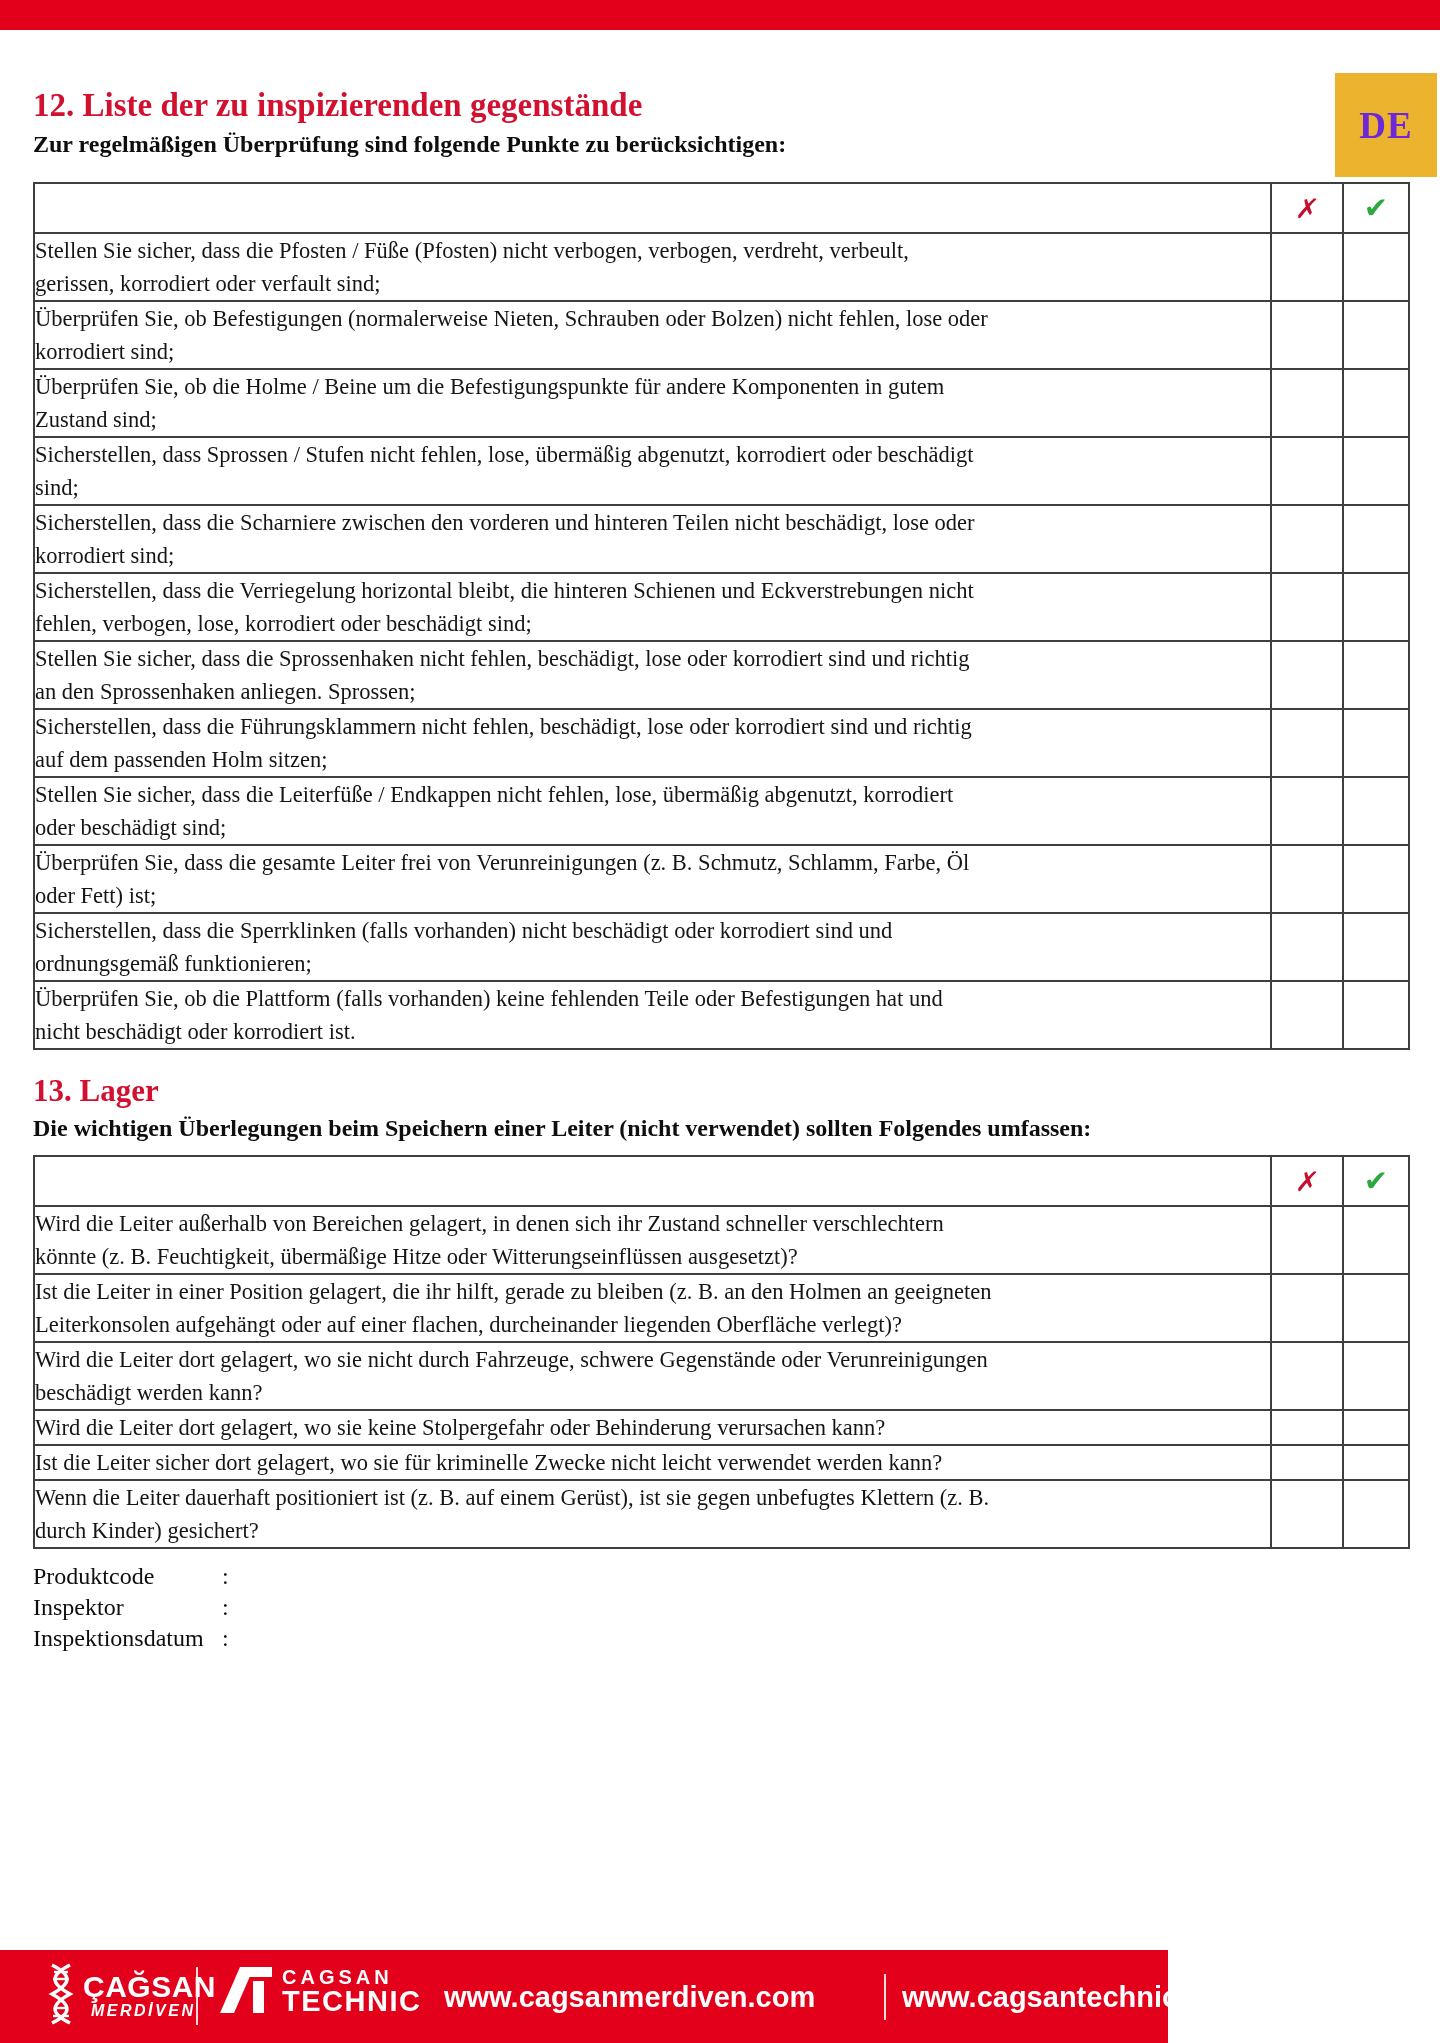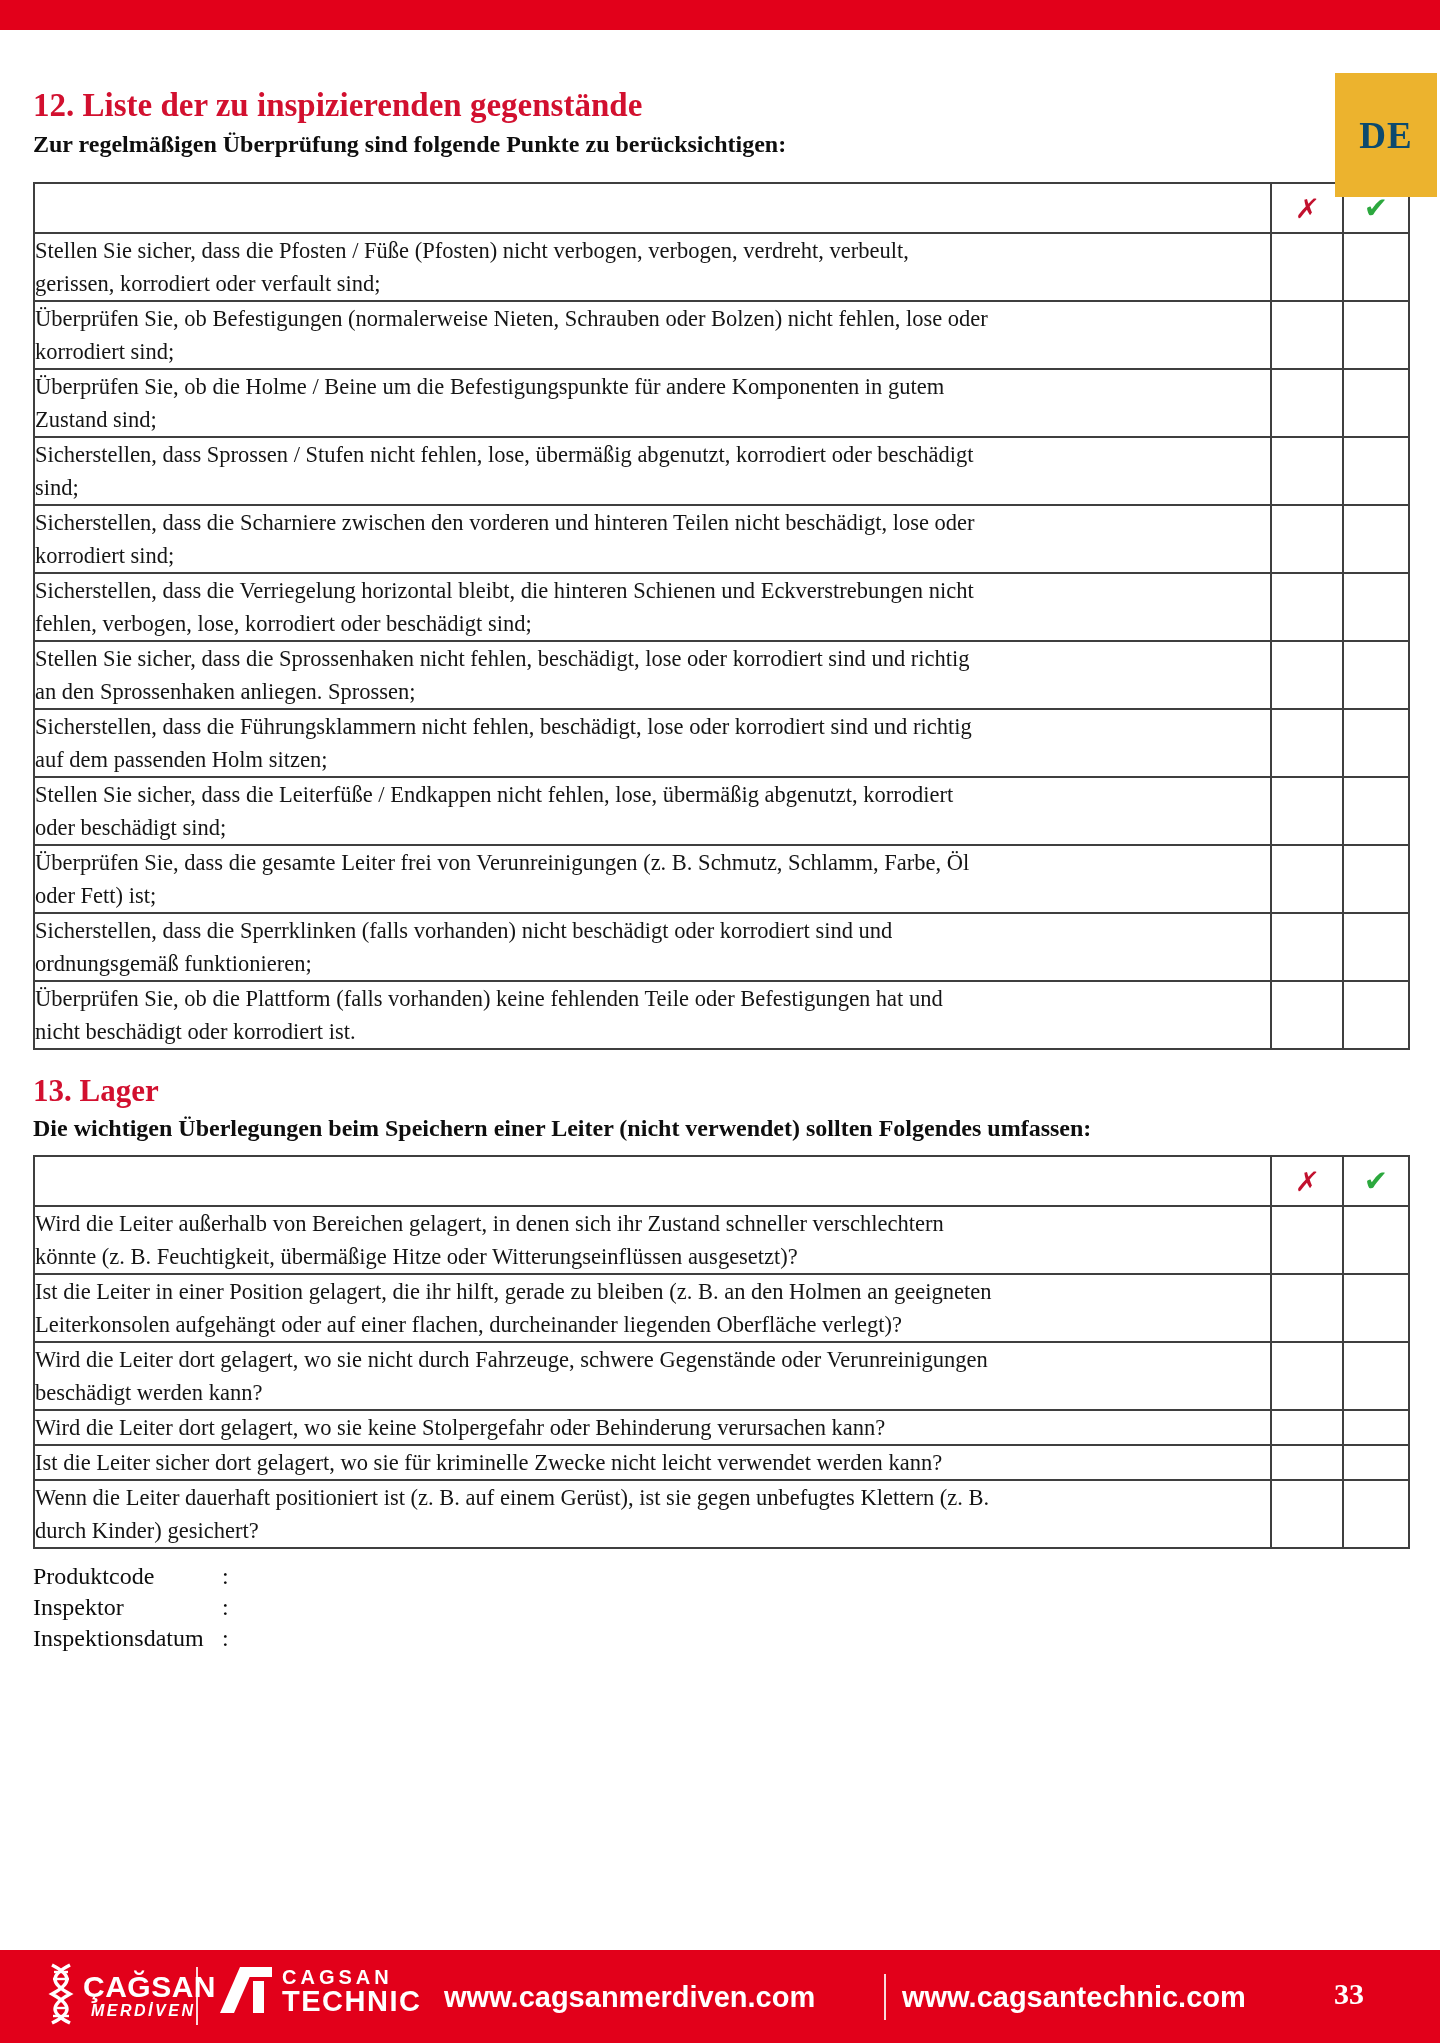--- a/index.html
+++ b/index.html
@@ -16,24 +16,24 @@
     position:relative;
     width:1440px;height:2043px;
     margin:0 auto;
     background:#ffffff;
     font-family:"Liberation Serif", serif;
     color:#151515;
     overflow:hidden;
   }
   .top-bar{height:30px;background:var(--bar-red);}
   .de-tab{
-    position:absolute;left:1335px;top:73px;width:102px;height:124px;
+    position:absolute;left:1335px;top:73px;width:102px;height:104px;
     background:var(--tab-gold);
     display:flex;align-items:center;justify-content:center;
-    color:#0c4a6e;font-weight:bold;font-size:37px;letter-spacing:1px;
+    color:#6d28d9;font-weight:bold;font-size:37px;letter-spacing:1px;
     font-family:"Liberation Serif", serif;
   }
   .content{padding:0 32px 0 33px;}
   .sec-title{
     margin:57px 0 0 0;
     font-size:33px;line-height:37px;font-weight:bold;
     color:var(--title-red);
   }
   .sec-title.small{margin-top:24px;font-size:31px;line-height:34px;}
   .sec-sub{
@@ -70,21 +70,21 @@
     font-size:22.5px;line-height:33px;
     vertical-align:middle;
   }
   .rowtext{max-width:955px;hyphens:manual;}
   #table2 .rowtext{max-width:962px;}
   .fields{margin-top:12px;font-size:24px;line-height:31px;color:#0e0e0e;}
   .field-row{white-space:nowrap;}
   .field-label{display:inline-block;width:189px;}
   .field-sep{display:inline-block;}
   .footer{
-    position:absolute;left:0;bottom:0;width:1440px;height:93px;
+    position:absolute;left:0;bottom:0;width:1168px;height:93px;
     background:var(--bar-red);color:#ffffff;margin-top:6px;
   }
   .footer *{color:#fff;}
   .brand-merdiven{position:absolute;left:48px;top:13px;display:flex;align-items:center;gap:9px;}
   .merdiven-text .b1{
     font-family:"Liberation Sans", sans-serif;font-weight:bold;
     font-size:30px;line-height:30px;letter-spacing:.5px;
   }
   .merdiven-text .b2{
     font-family:"Liberation Sans", sans-serif;font-weight:bold;font-style:italic;

